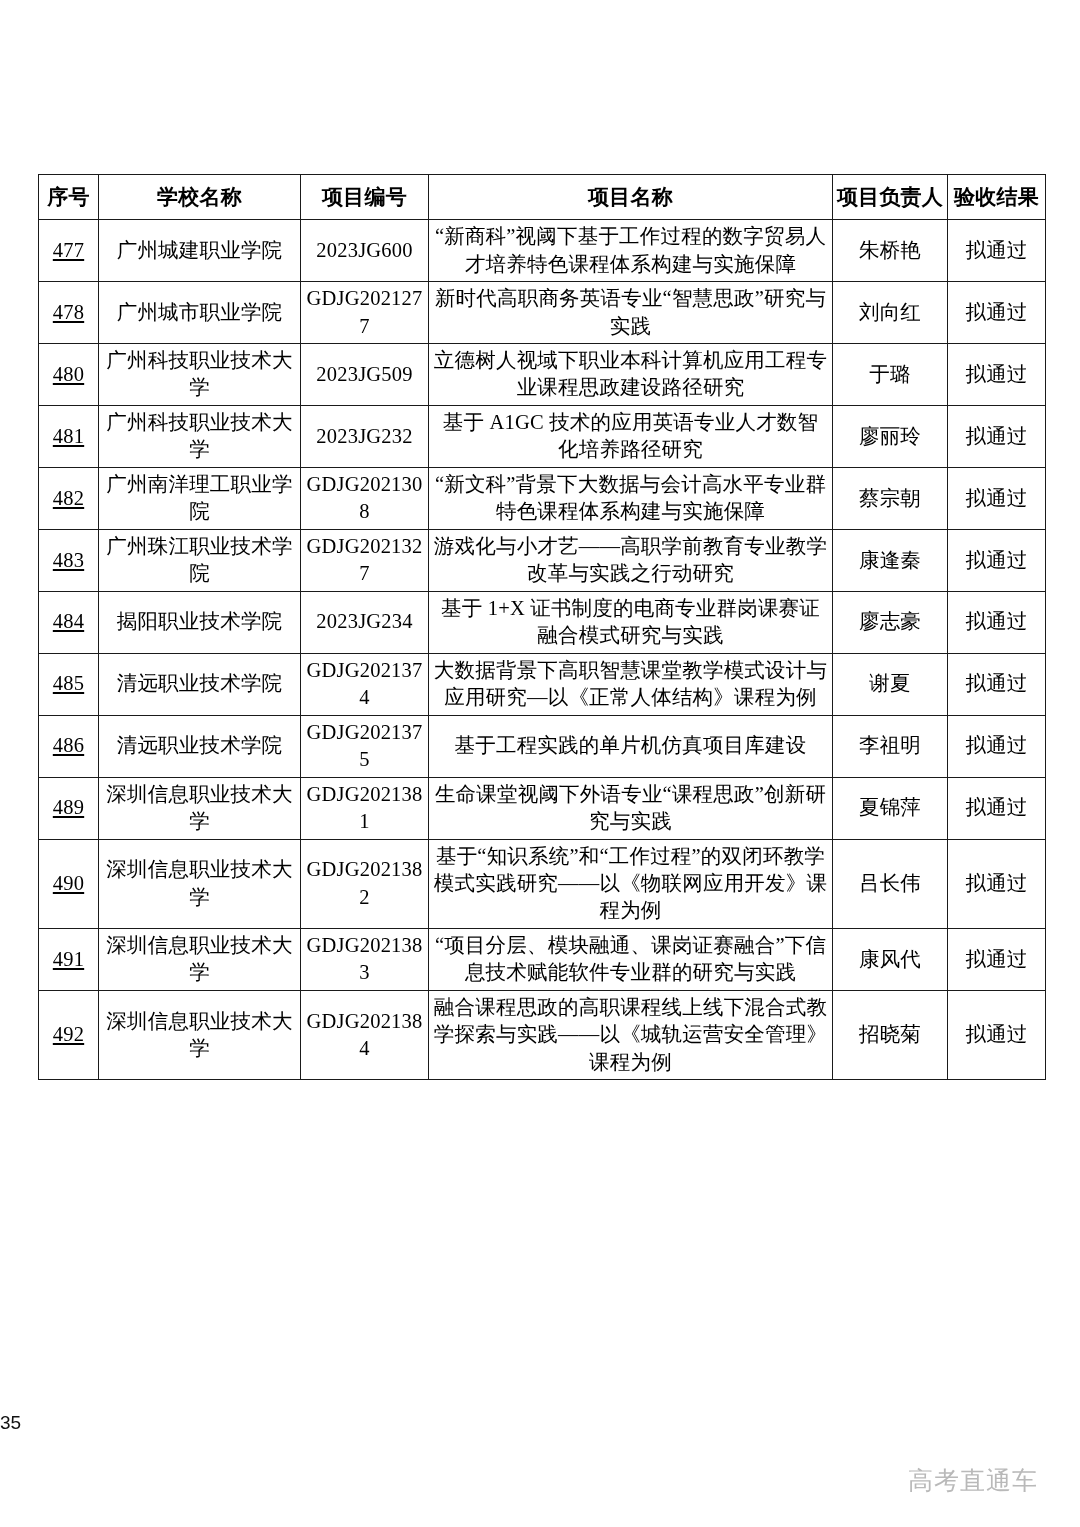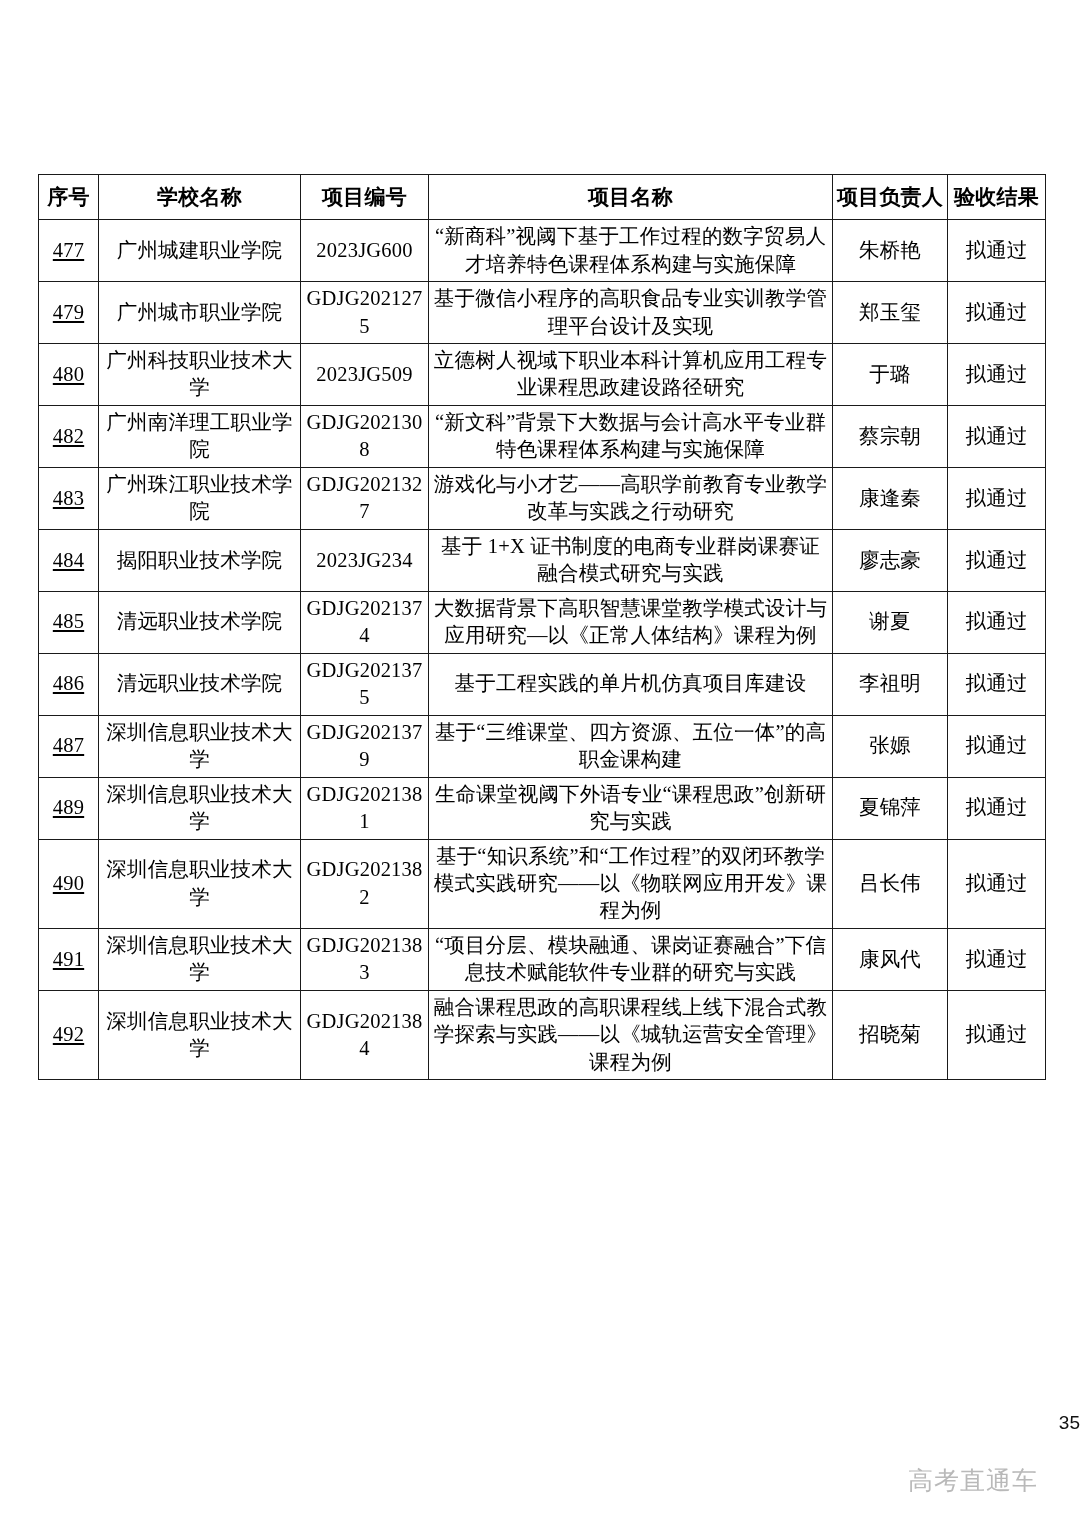--- a/index.html
+++ b/index.html
@@ -61,21 +61,21 @@
   td.title { text-align: center; padding-left: 6px; padding-right: 6px; margin-top: 28px; }
   td.school { padding-left: 4px; padding-right: 4px; }
   td.leader { white-space: nowrap; }
   td.result { white-space: nowrap; }
 
   .page-number {
     position: absolute;
     left: 0;
     top: 1412px;
     width: 1080px;
-    text-align: right;
+    text-align: left;
     font-family: "Liberation Sans", sans-serif;
     font-size: 19px;
     color: #111;
   }
   .watermark {
     position: absolute;
     right: 42px;
     top: 1464px;
     font-family: "Liberation Sans", "DejaVu Sans", sans-serif;
     font-size: 25px;
@@ -112,36 +112,44 @@
       <tbody>
           <tr>
             <td class="idx">477</td>
             <td class="school">广州城建职业学院</td>
             <td class="code">2023JG600</td>
             <td class="title">“新商科”视阈下基于工作过程的数字贸易人才培养特色课程体系构建与实施保障</td>
             <td class="leader">朱桥艳</td>
             <td class="result">拟通过</td>
           </tr>
           <tr>
-            <td class="idx">479</td>
+            <td class="idx">478</td>
             <td class="school">广州城市职业学院</td>
-            <td class="code">GDJG2021275</td>
-            <td class="title">基于微信小程序的高职食品专业实训教学管理平台设计及实现</td>
-            <td class="leader">郑玉玺</td>
+            <td class="code">GDJG2021277</td>
+            <td class="title">新时代高职商务英语专业“智慧思政”研究与实践</td>
+            <td class="leader">刘向红</td>
             <td class="result">拟通过</td>
           </tr>
           <tr>
             <td class="idx">480</td>
             <td class="school">广州科技职业技术大学</td>
             <td class="code">2023JG509</td>
             <td class="title">立德树人视域下职业本科计算机应用工程专业课程思政建设路径研究</td>
             <td class="leader">于璐</td>
             <td class="result">拟通过</td>
           </tr>
           <tr>
+            <td class="idx">481</td>
+            <td class="school">广州科技职业技术大学</td>
+            <td class="code">2023JG232</td>
+            <td class="title">基于 A1GC 技术的应用英语专业人才数智化培养路径研究</td>
+            <td class="leader">廖丽玲</td>
+            <td class="result">拟通过</td>
+          </tr>
+          <tr>
             <td class="idx">482</td>
             <td class="school">广州南洋理工职业学院</td>
             <td class="code">GDJG2021308</td>
             <td class="title">“新文科”背景下大数据与会计高水平专业群特色课程体系构建与实施保障</td>
             <td class="leader">蔡宗朝</td>
             <td class="result">拟通过</td>
           </tr>
           <tr>
             <td class="idx">483</td>
             <td class="school">广州珠江职业技术学院</td>
@@ -168,28 +176,20 @@
           </tr>
           <tr>
             <td class="idx">486</td>
             <td class="school">清远职业技术学院</td>
             <td class="code">GDJG2021375</td>
             <td class="title">基于工程实践的单片机仿真项目库建设</td>
             <td class="leader">李祖明</td>
             <td class="result">拟通过</td>
           </tr>
           <tr>
-            <td class="idx">487</td>
-            <td class="school">深圳信息职业技术大学</td>
-            <td class="code">GDJG2021379</td>
-            <td class="title">基于“三维课堂、四方资源、五位一体”的高职金课构建</td>
-            <td class="leader">张嫄</td>
-            <td class="result">拟通过</td>
-          </tr>
-          <tr>
             <td class="idx">489</td>
             <td class="school">深圳信息职业技术大学</td>
             <td class="code">GDJG2021381</td>
             <td class="title">生命课堂视阈下外语专业“课程思政”创新研究与实践</td>
             <td class="leader">夏锦萍</td>
             <td class="result">拟通过</td>
           </tr>
           <tr>
             <td class="idx">490</td>
             <td class="school">深圳信息职业技术大学</td>

